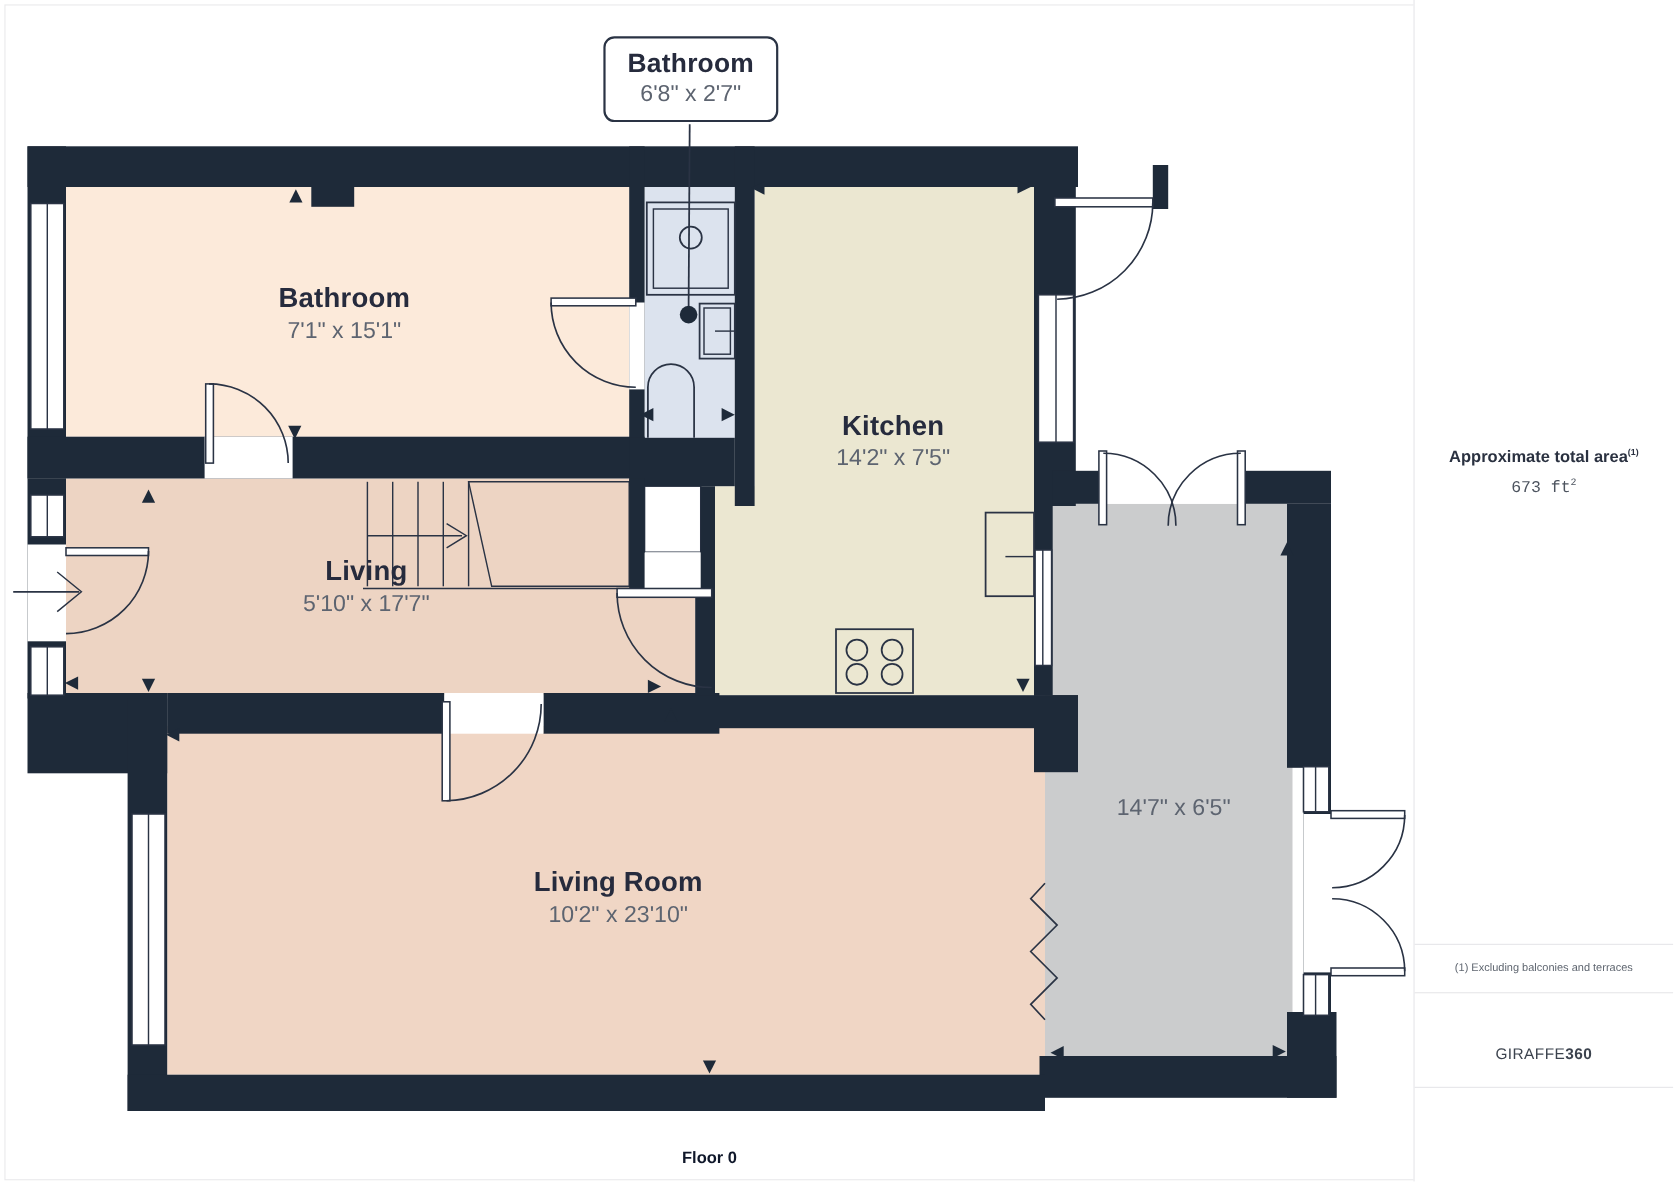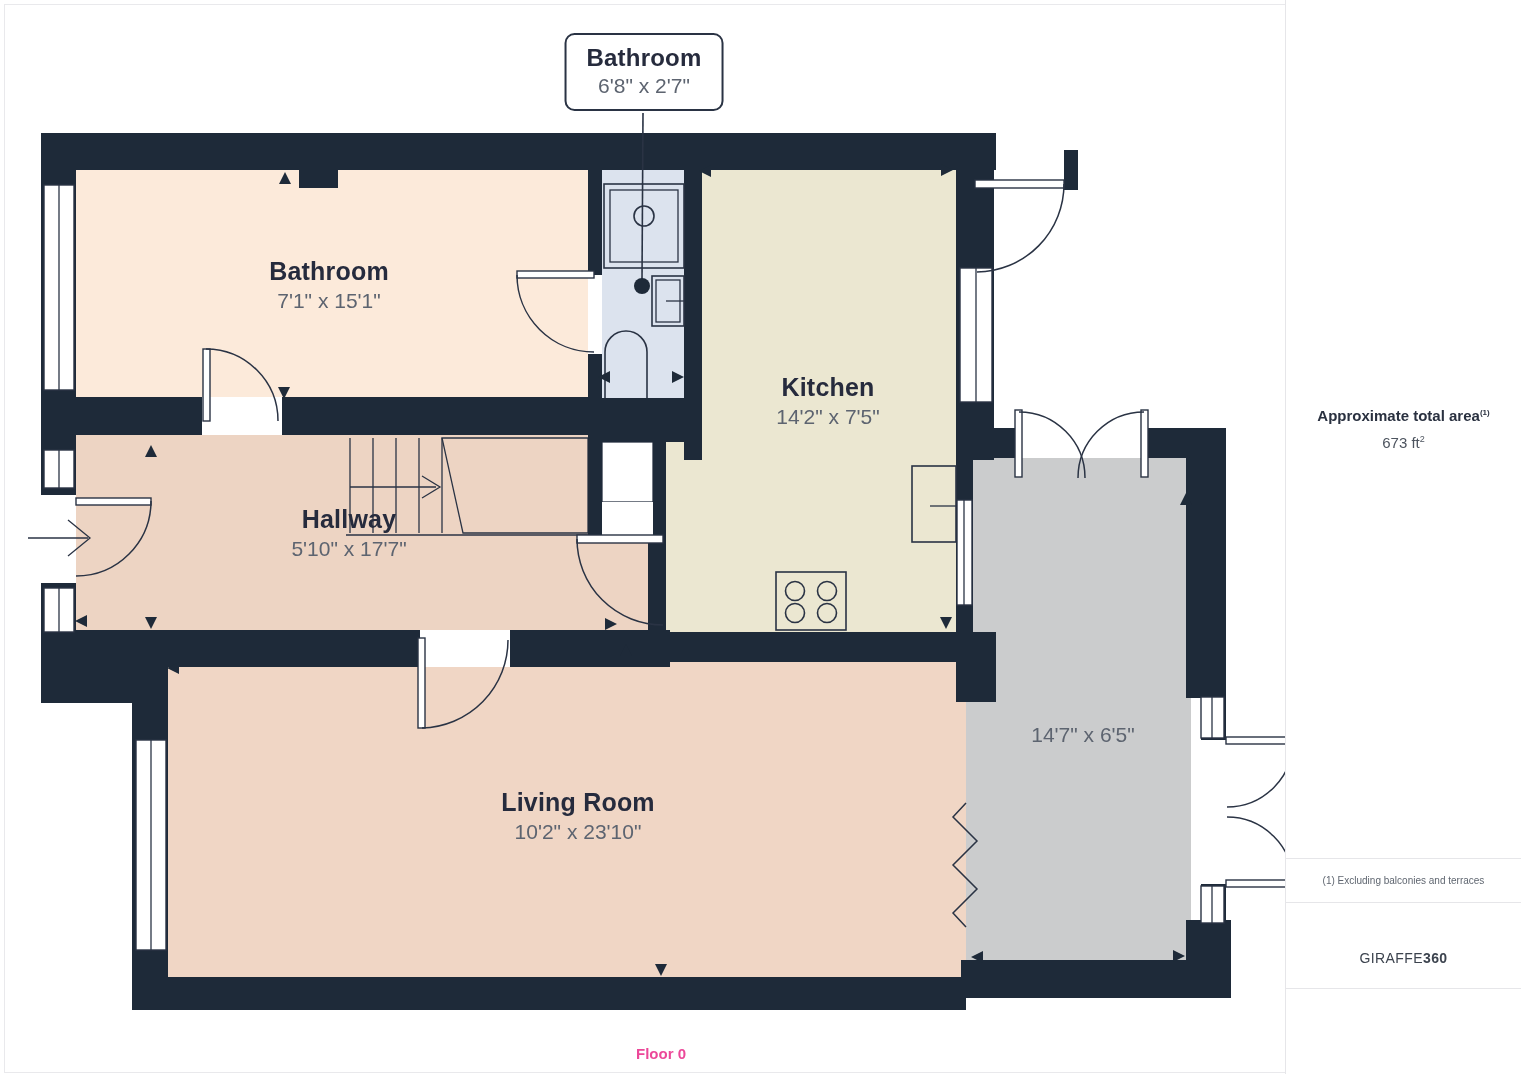--- a/index.html
+++ b/index.html
@@ -1,49 +1,49 @@
 <!DOCTYPE html>
 <html style="--wall: #1e2a39; --outline: #2a3344; --bedroom: #fceada; --bathroom: #dce3ee; --kitchen: #ebe7d1; --hallway: #edd4c3; --living: #f0d6c5; --extension: #cbcccd; --closet: #c9cacc; --label: #262b3d; --dims: #5d6470;"><head>
 <meta charset="utf-8">
 <style>
   html,body{margin:0;padding:0;}
   body{width:1526px;height:1080px;position:relative;background:#ffffff;
        font-family:"Liberation Sans",sans-serif;overflow:hidden;}
   .frame{position:absolute;left:4px;top:4px;width:1516px;height:1069px;
          border:1px solid #e9e9ec;box-sizing:border-box;pointer-events:none;}
-  .plan{position:absolute;left:16px;top:0;width:1285px;height:780px;}
+  .plan{position:absolute;left:0;top:0;width:1285px;height:780px;}
   .plan svg{position:absolute;left:0;top:0;}
   .wall{fill:var(--wall);}
   .gap{fill:#ffffff;}
   .winf{fill:#ffffff;stroke:var(--outline);stroke-width:1.4;}
   .thin{stroke:var(--outline);stroke-width:1.3;fill:none;}
   .leaf{fill:#ffffff;stroke:var(--outline);stroke-width:1.4;}
   .arc{fill:none;stroke:var(--outline);stroke-width:1.5;}
   .fix{fill:none;stroke:var(--outline);stroke-width:1.6;}
   .fill-bathroom{fill:var(--bathroom);}
   .arrowf{fill:var(--wall);}
   .room-label{position:absolute;transform:translate(-50%,-50%);
               text-align:center;white-space:nowrap;}
   .room-name{font-size:25px;font-weight:700;color:var(--label);letter-spacing:.2px;}
   .room-dims{font-size:21px;color:var(--dims);margin-top:3px;}
   .callout{position:absolute;left:628px;top:72px;transform:translate(-50%,-50%);
            background:#fff;border:2px solid var(--outline);border-radius:10px;
            padding:9px 20px 11px;text-align:center;white-space:nowrap;}
   .callout .room-name{font-size:24px;}
   .callout .room-dims{font-size:21px;margin-top:2px;}
   .floor-label{position:absolute;left:645px;top:1053px;transform:translate(-50%,-50%);
-               font-size:15px;font-weight:700;color:#ec4899;}
+               font-size:15px;font-weight:700;color:#0f172a;}
   .sidebar{position:absolute;left:1285px;top:0;width:236px;height:1074px;
            border-left:1px solid #e6e6e9;box-sizing:border-box;
            display:flex;flex-direction:column;background:#fff;}
   .side-area{height:858px;display:flex;flex-direction:column;
              align-items:center;justify-content:center;flex-shrink:0;}
   .side-area-title{font-size:15px;font-weight:700;color:#2a3140;}
   .side-area-title sup{font-size:8px;}
-  .side-area-value{font-size:15px;color:#4d545f;margin-top:10px;}
+  .side-area-value{font-size:15px;color:#4d545f;margin-top:10px;font-family:Liberation Mono, monospace;}
   .side-area-value sup{font-size:9px;}
   .side-note{border-top:1px solid #e6e6e9;border-bottom:1px solid #e6e6e9;
              padding:16px 20px;font-size:10px;color:#5f6670;text-align:center;}
   .side-disclaimer{border-bottom:1px solid #e6e6e9;margin-top:3px;
              padding:20px 20px 18px;font-size:11.5px;color:#5f6670;
              text-align:center;line-height:1.55;}
   .brand{margin-top:22px;font-size:14px;color:#3c434e;letter-spacing:.4px;}
   .brand .b{font-weight:700;}
 </style>
 </head>
@@ -257,21 +257,21 @@
     <div class="room-name">Bathroom</div>
     <div class="room-dims">7'1" x 15'1"</div>
   </div>
 
   <div class="room-label" style="left:812px;top:401px;">
     <div class="room-name">Kitchen</div>
     <div class="room-dims">14'2" x 7'5"</div>
   </div>
 
   <div class="room-label" style="left:333px;top:533px;">
-    <div class="room-name">Hallway</div>
+    <div class="room-name">Living</div>
     <div class="room-dims">5'10" x 17'7"</div>
   </div>
 
   <div class="room-label" style="left:562px;top:816px;">
     <div class="room-name">Living Room</div>
     <div class="room-dims">10'2" x 23'10"</div>
   </div>
 
   <div class="room-label" style="left:1067px;top:733px;">
     <div class="room-dims">14'7" x 6'5"</div>

